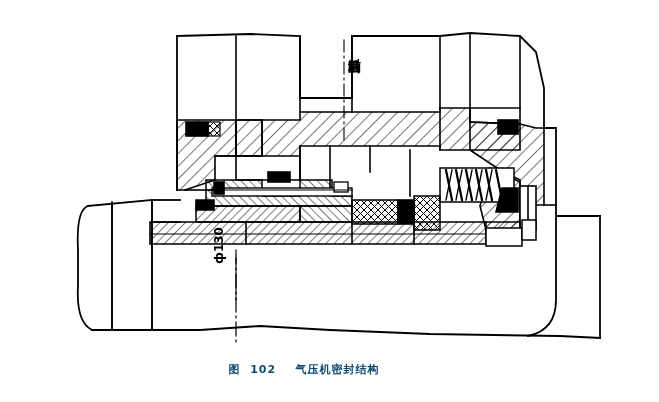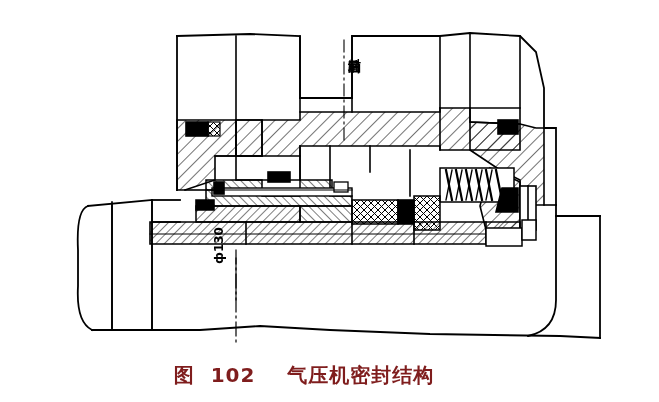--- a/index.html
+++ b/index.html
@@ -22,23 +22,23 @@
     width: 659px;
     height: 402px;
   }
   .caption {
     position: absolute;
     left: 0;
     top: 362px;
     width: 608px;
     text-align: center;
     font-family: "DejaVu Sans", sans-serif;
-    font-size: 20px;
+    font-size: 11px;
     font-weight: bold;
-    color: #7f1d1d;
+    color: #0c4a6e;
     letter-spacing: 1px;
     white-space: pre;
   }
   .vlabel {
     position: absolute;
     color: #000000;
     font-family: "DejaVu Sans", sans-serif;
     font-weight: bold;
     white-space: nowrap;
   }

